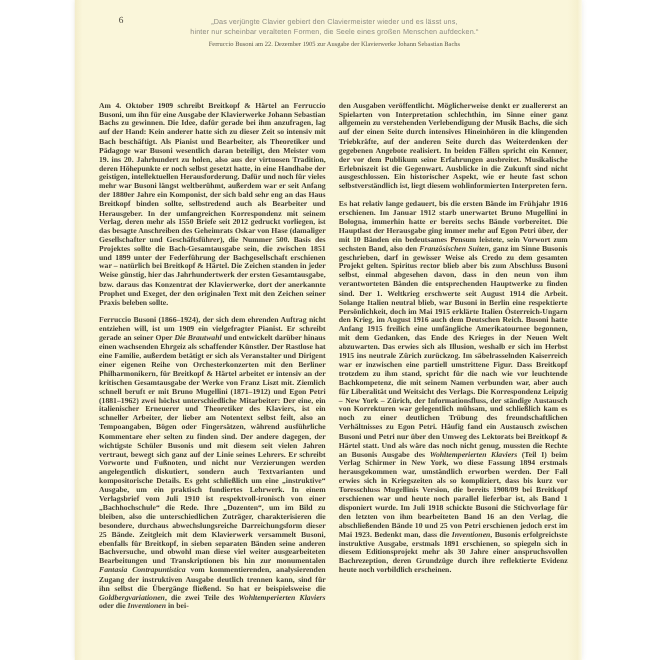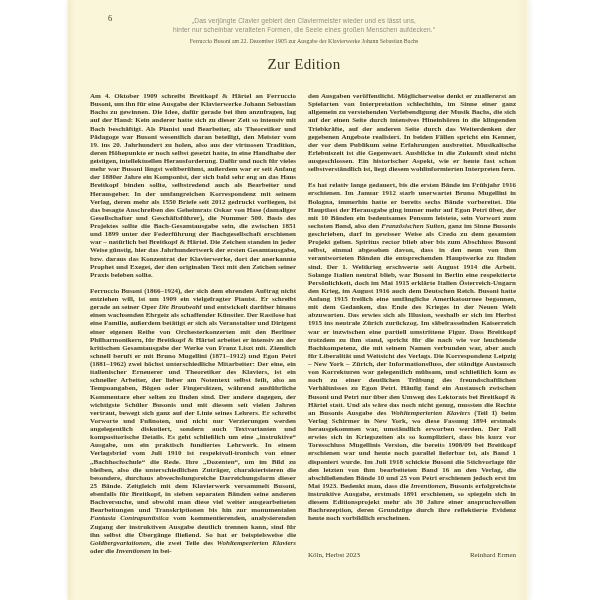--- a/index.html
+++ b/index.html
@@ -53,31 +53,26 @@
   <div class="page">
 
     <div class="pagenum">6</div>
 
     <div class="epigraph">
       <div class="ep-line">„Das verjüngte Clavier gebiert den Claviermeister wieder und es lässt uns,</div>
       <div class="ep-line">hinter nur scheinbar veralteten Formen, die Seele eines großen Menschen aufdecken.“</div>
       <div class="ep-attr">Ferruccio Busoni am 22. Dezember 1905 zur Ausgabe der Klavierwerke Johann Sebastian Bachs</div>
     </div>
 
-    <h1 class="title">Zur Edition</h1>
 
     <div class="col col-left" id="col-left">
         <p class="par"><span>Am 4. Oktober 1909 schreibt Breitkopf &amp; Härtel an Ferruccio Busoni, um ihn für eine Ausgabe der Klavierwerke Johann Sebastian Bachs zu gewinnen. Die Idee, dafür gerade bei ihm anzufragen, lag auf der Hand: Kein anderer hatte sich zu dieser Zeit so intensiv mit Bach beschäftigt. Als Pianist und Bearbeiter, als Theoretiker und Pädagoge war Busoni wesentlich daran beteiligt, den Meister vom 19. ins 20. Jahrhundert zu holen, also aus der virtuosen Tradition, deren Höhepunkte er noch selbst gesetzt hatte, in eine Handhabe der geistigen, intellektuellen Herausforderung. Dafür und noch für vieles mehr war Busoni längst weltberühmt, außerdem war er seit Anfang der 1880er Jahre ein Komponist, der sich bald sehr eng an das Haus Breitkopf binden sollte, selbstredend auch als Bearbeiter und Herausgeber. In der umfangreichen Korrespondenz mit seinem Verlag, deren mehr als 1550 Briefe seit 2012 gedruckt vorliegen, ist das besagte Anschreiben des Geheimrats Oskar von Hase (damaliger Gesellschafter und Geschäftsführer), die Nummer 500. Basis des Projektes sollte die Bach-Gesamtausgabe sein, die zwischen 1851 und 1899 unter der Federführung der Bachgesellschaft erschienen war – natürlich bei Breitkopf &amp; Härtel. Die Zeichen standen in jeder Weise günstig, hier das Jahrhundertwerk der ersten Gesamtausgabe, bzw. daraus das Konzentrat der Klavierwerke, dort der anerkannte Prophet und Exeget, der den originalen Text mit den Zeichen seiner Praxis beleben sollte.</span></p>
         <p class="par"><span>Ferruccio Busoni (1866–1924), der sich dem ehrenden Auftrag nicht entziehen will, ist um 1909 ein vielgefragter Pianist. Er schreibt gerade an seiner Oper </span><span class="it">Die Brautwahl</span><span> und entwickelt darüber hinaus einen wachsenden Ehrgeiz als schaffender Künstler. Der Rastlose hat eine Familie, außerdem betätigt er sich als Veranstalter und Dirigent einer eigenen Reihe von Orchesterkonzerten mit den Berliner Philharmonikern, für Breitkopf &amp; Härtel arbeitet er intensiv an der kritischen Gesamtausgabe der Werke von Franz Liszt mit. Ziemlich schnell beruft er mit Bruno Mugellini (1871–1912) und Egon Petri (1881–1962) zwei höchst unterschiedliche Mitarbeiter: Der eine, ein italienischer Erneuerer und Theoretiker des Klaviers, ist ein schneller Arbeiter, der lieber am Notentext selbst feilt, also an Tempoangaben, Bögen oder Fingersätzen, während ausführliche Kommentare eher selten zu finden sind. Der andere dagegen, der wichtigste Schüler Busonis und mit diesem seit vielen Jahren vertraut, bewegt sich ganz auf der Linie seines Lehrers. Er schreibt Vorworte und Fußnoten, und nicht nur Verzierungen werden angelegentlich diskutiert, sondern auch Textvarianten und kompositorische Details. Es geht schließlich um eine „instruktive“ Ausgabe, um ein praktisch fundiertes Lehrwerk. In einem Verlagsbrief vom Juli 1910 ist respektvoll-ironisch von einer „Bachhochschule“ die Rede. Ihre „Dozenten“, um im Bild zu bleiben, also die unterschiedlichen Zuträger, charakterisieren die besondere, durchaus abwechslungsreiche Darreichungsform dieser 25 Bände. Zeitgleich mit dem Klavierwerk versammelt Busoni, ebenfalls für Breitkopf, in sieben separaten Bänden seine anderen Bachversuche, und obwohl man diese viel weiter ausgearbeiteten Bearbeitungen und Transkriptionen bis hin zur monumentalen </span><span class="it">Fantasia Contrapuntistica</span><span> vom kommentierenden, analysierenden Zugang der instruktiven Ausgabe deutlich trennen kann, sind für ihn selbst die Übergänge fließend. So hat er beispielsweise die </span><span class="it">Goldbergvariationen</span><span>, die zwei Teile des </span><span class="it">Wohltemperierten Klaviers</span><span> oder die </span><span class="it">Inventionen</span><span> in bei-</span></p>
       </div>
 
     <div class="col col-right" id="col-right">
         <p class="par"><span>den Ausgaben veröffentlicht. Möglicherweise denkt er zuallererst an Spielarten von Interpretation schlechthin, im Sinne einer ganz allgemein zu verstehenden Verlebendigung der Musik Bachs, die sich auf der einen Seite durch intensives Hineinhören in die klingenden Triebkräfte, auf der anderen Seite durch das Weiterdenken der gegebenen Angebote realisiert. In beiden Fällen spricht ein Kenner, der vor dem Publikum seine Erfahrungen ausbreitet. Musikalische Erlebniszeit ist die Gegenwart. Ausblicke in die Zukunft sind nicht ausgeschlossen. Ein historischer Aspekt, wie er heute fast schon selbstverständlich ist, liegt diesem wohlinformierten Interpreten fern.</span></p>
         <p class="par"><span>Es hat relativ lange gedauert, bis die ersten Bände im Frühjahr 1916 erschienen. Im Januar 1912 starb unerwartet Bruno Mugellini in Bologna, immerhin hatte er bereits sechs Bände vorbereitet. Die Hauptlast der Herausgabe ging immer mehr auf Egon Petri über, der mit 10 Bänden ein bedeutsames Pensum leistete, sein Vorwort zum sechsten Band, also den </span><span class="it">Französischen Suiten</span><span>, ganz im Sinne Busonis geschrieben, darf in gewisser Weise als Credo zu dem gesamten Projekt gelten. Spiritus rector blieb aber bis zum Abschluss Busoni selbst, einmal abgesehen davon, dass in den neun von ihm verantworteten Bänden die entsprechenden Hauptwerke zu finden sind. Der 1. Weltkrieg erschwerte seit August 1914 die Arbeit. Solange Italien neutral blieb, war Busoni in Berlin eine respektierte Persönlichkeit, doch im Mai 1915 erklärte Italien Österreich-Ungarn den Krieg, im August 1916 auch dem Deutschen Reich. Busoni hatte Anfang 1915 freilich eine umfängliche Amerikatournee begonnen, mit dem Gedanken, das Ende des Krieges in der Neuen Welt abzuwarten. Das erwies sich als Illusion, weshalb er sich im Herbst 1915 ins neutrale Zürich zurückzog. Im säbelrasselnden Kaiserreich war er inzwischen eine partiell umstrittene Figur. Dass Breitkopf trotzdem zu ihm stand, spricht für die nach wie vor leuchtende Bachkompetenz, die mit seinem Namen verbunden war, aber auch für Liberalität und Weitsicht des Verlags. Die Korrespondenz Leipzig – New York – Zürich, der Informationsfluss, der ständige Austausch von Korrekturen war gelegentlich mühsam, und schließlich kam es noch zu einer deutlichen Trübung des freundschaftlichen Verhältnisses zu Egon Petri. Häufig fand ein Austausch zwischen Busoni und Petri nur über den Umweg des Lektorats bei Breitkopf &amp; Härtel statt. Und als wäre das noch nicht genug, mussten die Rechte an Busonis Ausgabe des </span><span class="it">Wohltemperierten Klaviers</span><span> (Teil I) beim Verlag Schirmer in New York, wo diese Fassung 1894 erstmals herausgekommen war, umständlich erworben werden. Der Fall erwies sich in Kriegszeiten als so kompliziert, dass bis kurz vor Toresschluss Mugellinis Version, die bereits 1908/09 bei Breitkopf erschienen war und heute noch parallel lieferbar ist, als Band 1 disponiert wurde. Im Juli 1918 schickte Busoni die Stichvorlage für den letzten von ihm bearbeiteten Band 16 an den Verlag, die abschließenden Bände 10 und 25 von Petri erschienen jedoch erst im Mai 1923. Bedenkt man, dass die </span><span class="it">Inventionen</span><span>, Busonis erfolgreichste instruktive Ausgabe, erstmals 1891 erschienen, so spiegeln sich in diesem Editionsprojekt mehr als 30 Jahre einer anspruchsvollen Bachrezeption, deren Grundzüge durch ihre reflektierte Evidenz heute noch vorbildlich erscheinen.</span></p>
       </div>
 
-    <div class="colophon">
-      <span>Köln, Herbst 2023</span>
-      <span>Reinhard Ermen</span>
-    </div>
 
   </div>
 </div>
 
 </body></html>

